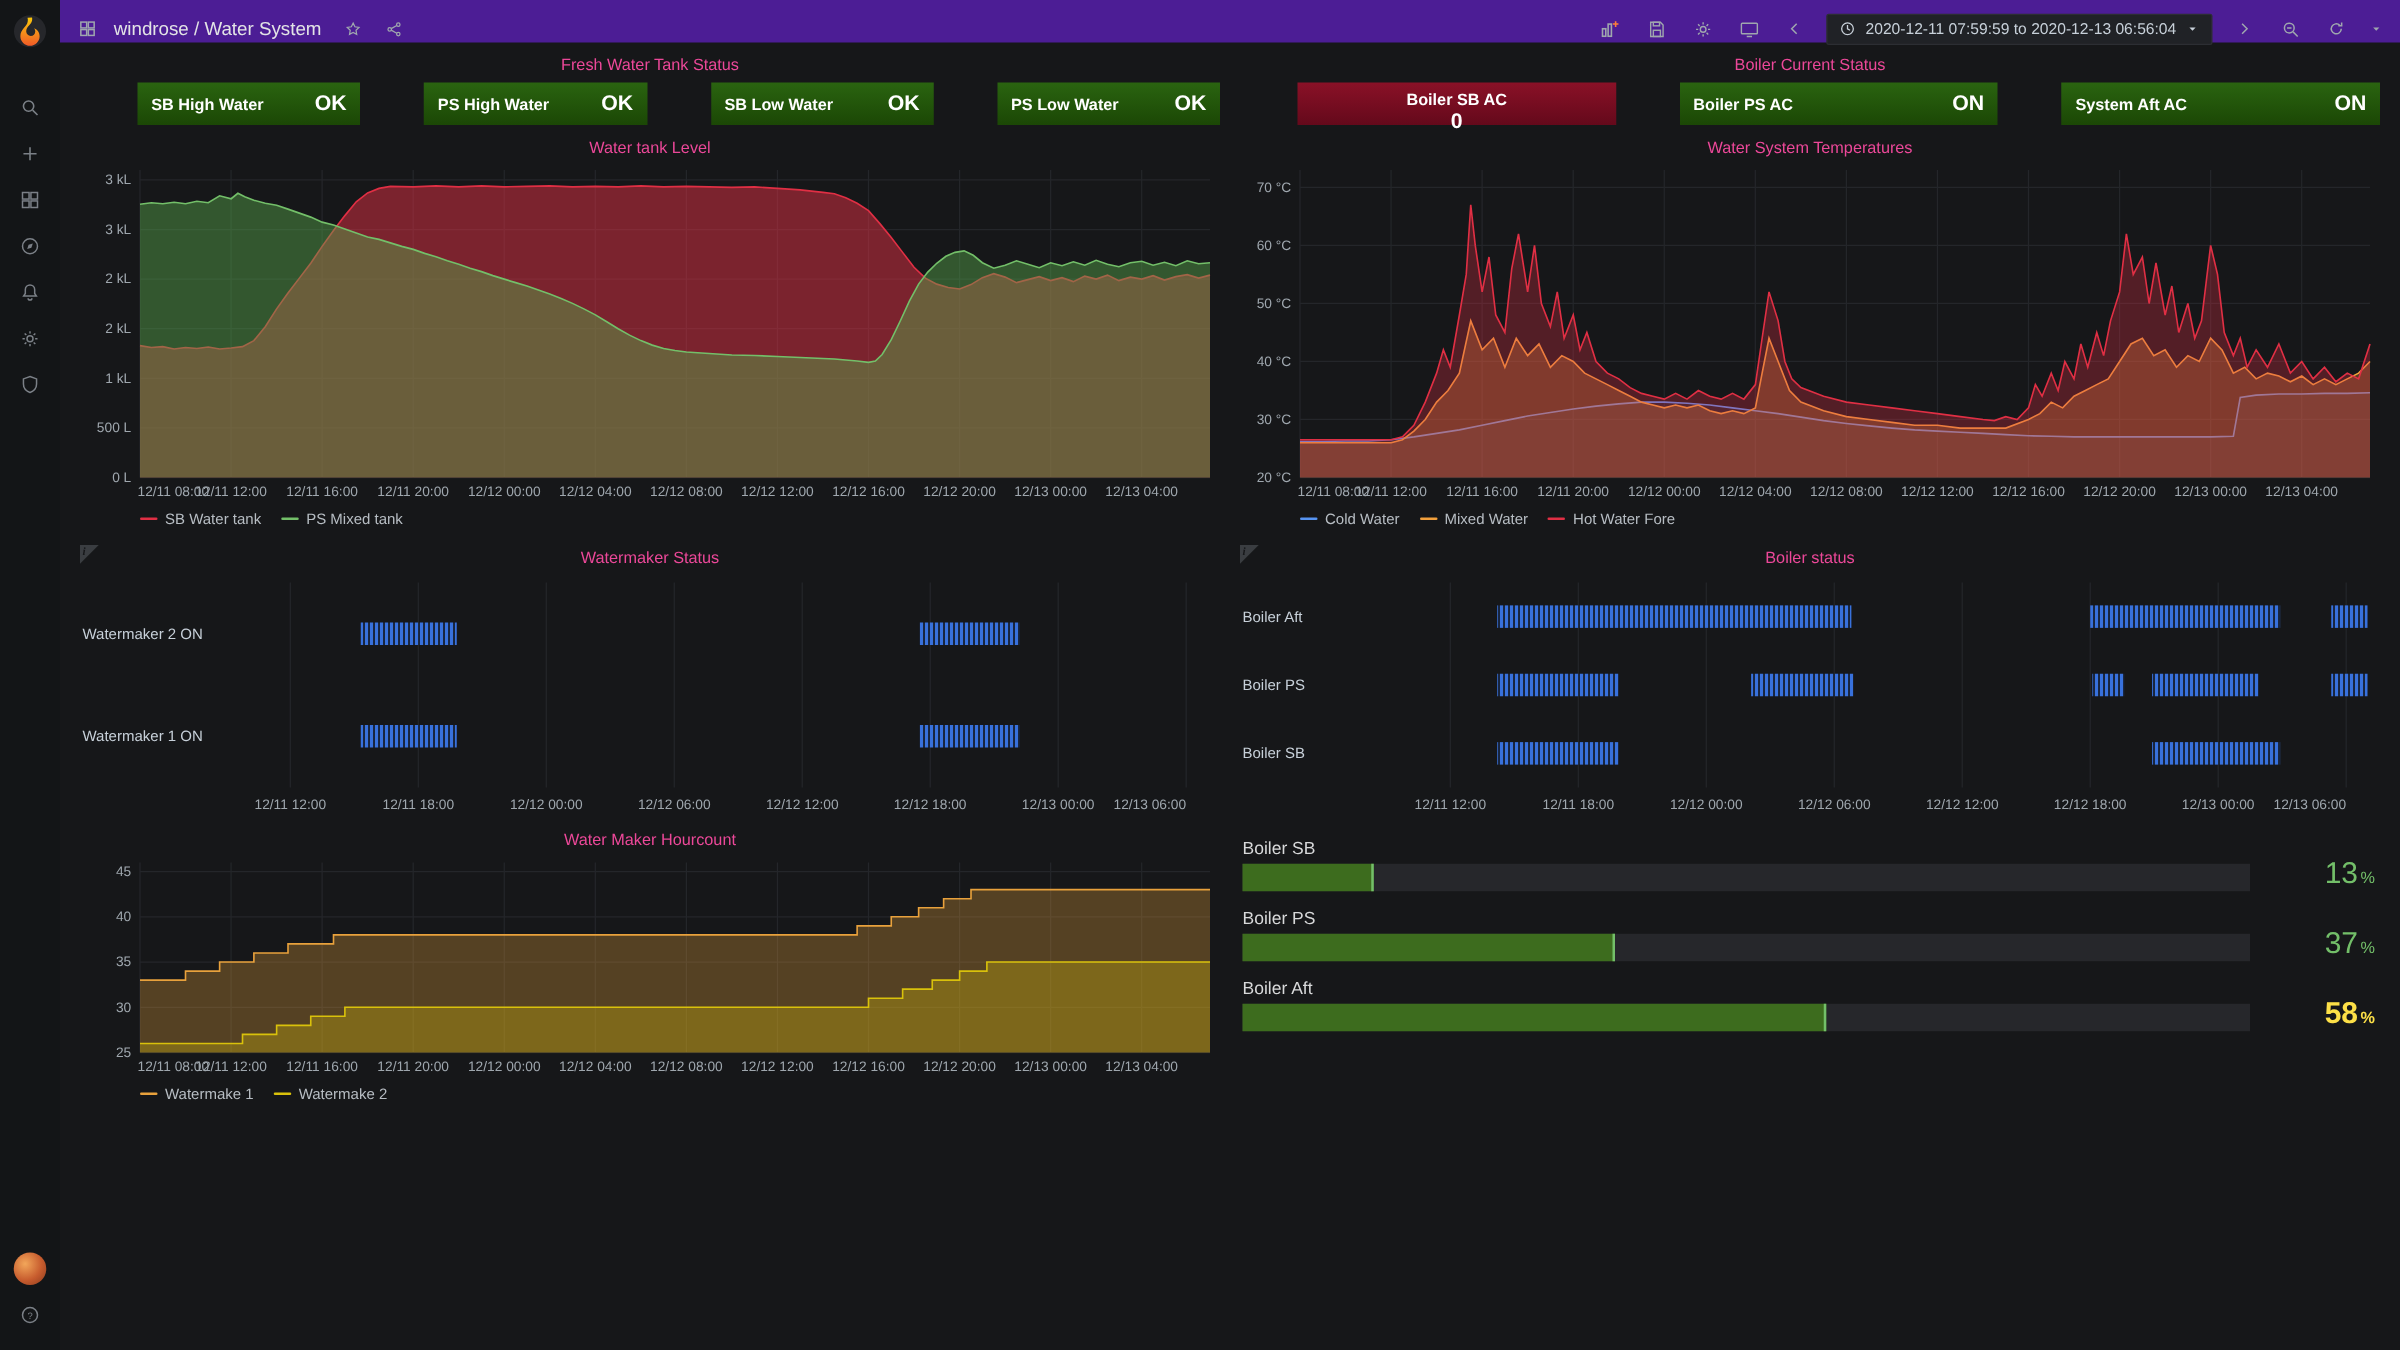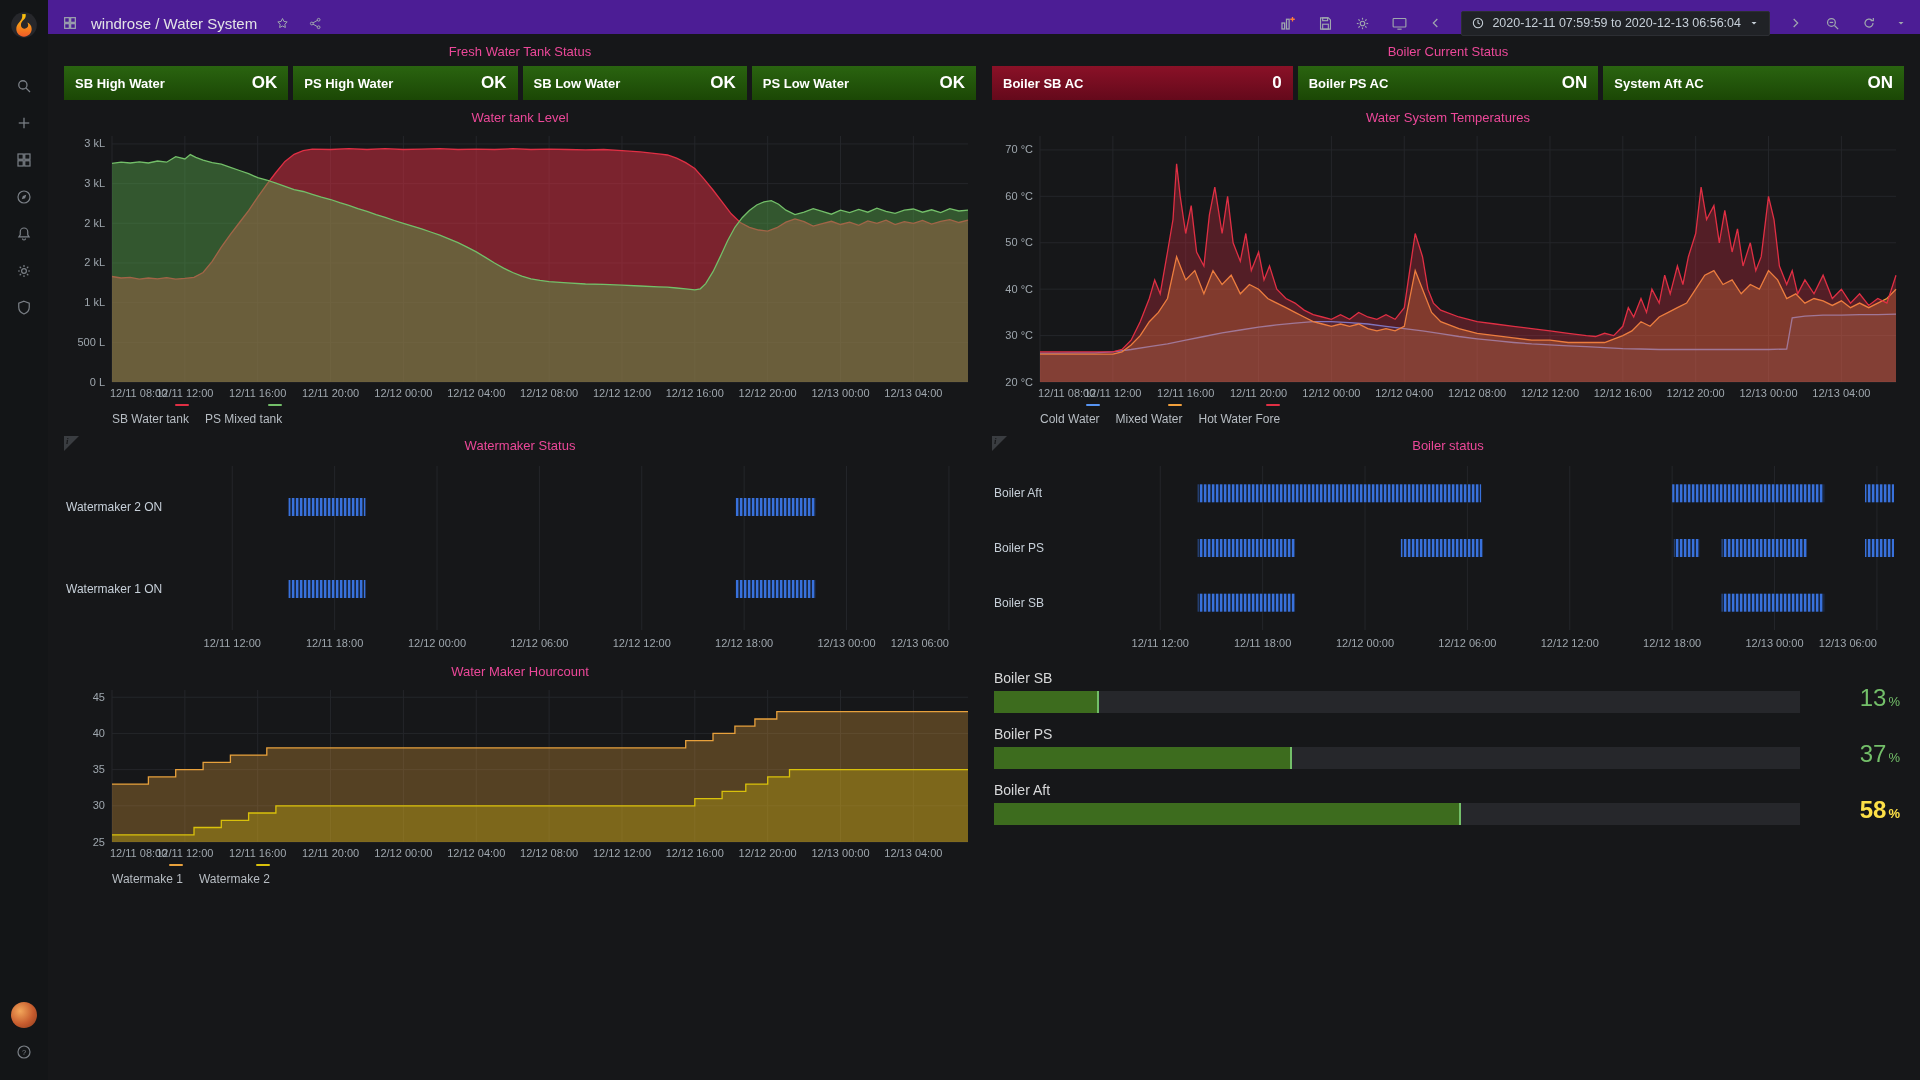--- a/index.html
+++ b/index.html
@@ -31,30 +31,30 @@
 
   
   .dashboard{flex:1;display:grid;grid-template-columns:1fr 1fr;
     grid-template-rows:58px 320px 218px 226px;gap:8px 16px;padding:8px 16px;align-content:start;}
   .panel{position:relative;display:flex;flex-direction:column;min-width:0;min-height:0;}
   .panel-title{height:20px;line-height:20px;text-align:center;font-size:13px;color:#ec4899;flex:none;}
   .chart{flex:1;min-height:0;position:relative;}
 
   
   .stats{display:flex;gap:5px;height:34px;margin-top:4px;}
-  .stat{flex:1;display:flex;align-items:center;justify-content:space-between;padding:6px 11px;cursor:pointer;}
+  .stat{flex:1;display:flex;align-items:center;justify-content:space-between;padding:6px 11px;cursor:pointer;margin-left:46px;}
   .stat.ok{background:linear-gradient(180deg,#2a6410 0%,#1b4705 100%);}
-  .stat.alert{background:linear-gradient(180deg,#8a1127 0%,#64091b 100%);}
+  .stat.alert{background:linear-gradient(180deg,#8a1127 0%,#64091b 100%);flex-direction:column;}
   .stat-label{font-size:13px;font-weight:700;color:#ffffff;}
   .stat-value{font-size:17px;font-weight:700;color:#ffffff;}
 
   
   .legend{height:26px;flex:none;display:flex;align-items:center;gap:16px;padding-left:48px;
     font-size:12px;color:#b7bdc3;}
-  .legend-item{display:flex;align-items:flex-end;gap:6px;cursor:pointer;flex-direction:column;}
+  .legend-item{display:flex;align-items:center;gap:6px;cursor:pointer;}
   .legend-item .dash{display:inline-block;width:14px;height:2px;border-radius:1px;}
 
   
   .corner-info{position:absolute;left:0;top:0;width:0;height:0;
     border-top:15px solid #3a3d41;border-right:15px solid transparent;z-index:2;cursor:pointer;}
   .corner-info span{position:absolute;left:2px;top:-15px;font-size:9px;font-weight:700;font-style:italic;
     color:#161719;font-family:"Liberation Serif",serif;}
 
   
   .bargauge{display:flex;flex-direction:column;gap:13px;padding:8px 4px 0 2px;}

